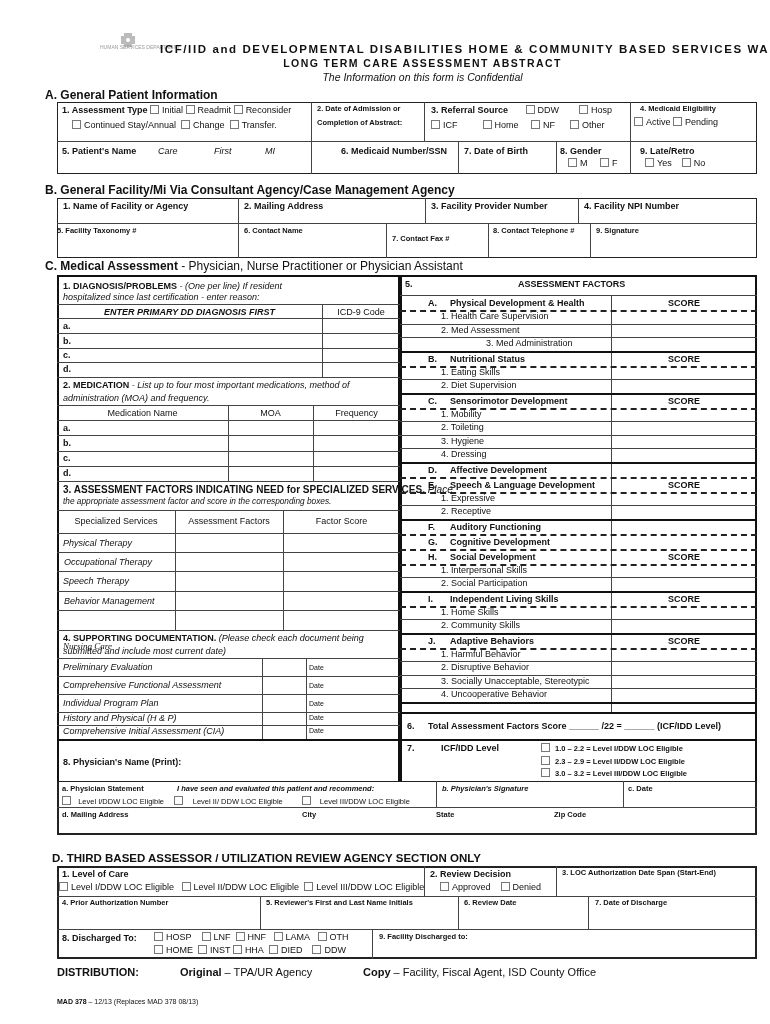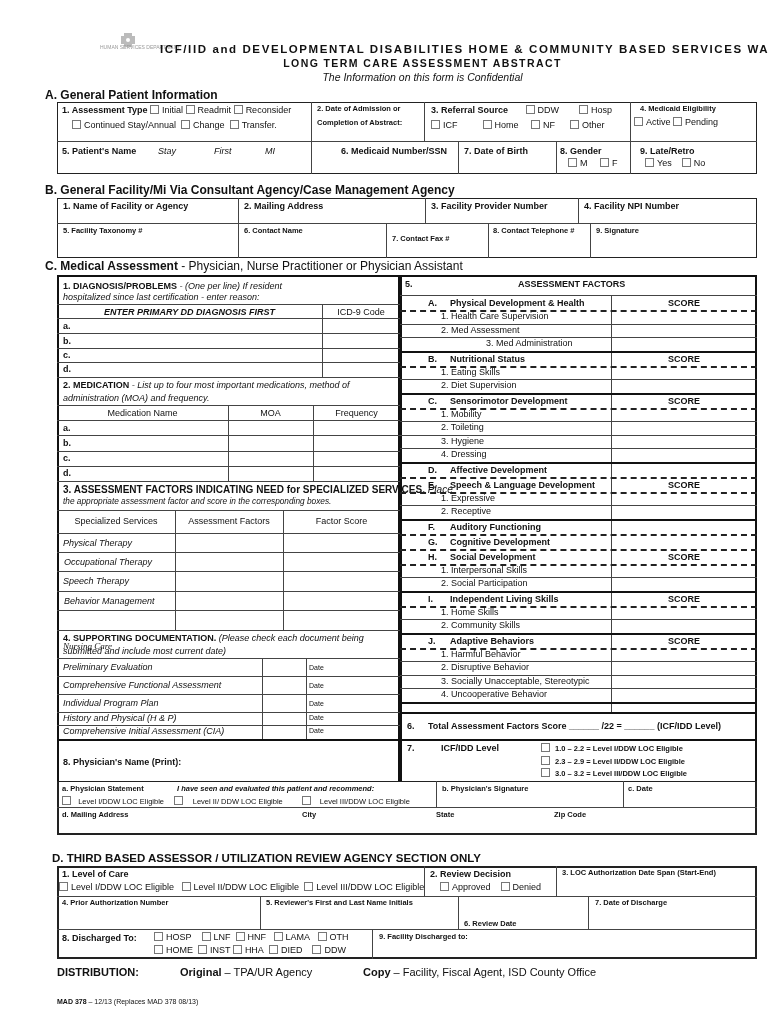--- a/index.html
+++ b/index.html
@@ -73,21 +73,21 @@
   <span class="cb"></span><span>NF</span>&nbsp;&nbsp;&nbsp;&nbsp;&nbsp;
   <span class="cb"></span><span>Other</span>
 </div>
 <div class="t sm b" style="left:640px;top:105px;">4.  Medicaid Eligibility</div>
 <div class="t md" style="left:634px;top:117px;">
   <span class="cb"></span><span>Active</span>
   <span class="cb"></span><span>Pending</span>
 </div>
 
 <div class="t md b" style="left:62px;top:146px;">5.  Patient's Name</div>
-<div class="t md i" style="left:158px;top:146px;">Stay</div>
+<div class="t md i" style="left:158px;top:146px;">Care</div>
 <div class="t md i" style="left:214px;top:146px;">First</div>
 <div class="t md i" style="left:265px;top:146px;">MI</div>
 <div class="t md b" style="left:317px;top:146px;margin-left:24px;">6.  Medicaid Number/SSN</div>
 <div class="t md b" style="left:464px;top:146px;">7.  Date of Birth</div>
 <div class="t md b" style="left:560px;top:146px;">8. Gender</div>
 <div class="t md" style="left:568px;top:158px;">
   <span class="cb"></span><span>M</span>&nbsp;&nbsp;&nbsp;&nbsp;
   <span class="cb"></span><span>F</span>
 </div>
 <div class="t md b" style="left:640px;top:146px;">9.  Late/Retro</div>
@@ -102,21 +102,21 @@
 <div class="vl" style="left:238px;top:198px;height:60px;"></div>
 <div class="vl" style="left:425px;top:198px;height:25px;"></div>
 <div class="vl" style="left:578px;top:198px;height:25px;"></div>
 <div class="vl" style="left:386px;top:223px;height:35px;"></div>
 <div class="vl" style="left:488px;top:223px;height:35px;"></div>
 <div class="vl" style="left:590px;top:223px;height:35px;"></div>
 <div class="t md b" style="left:63px;top:201px;">1.  Name of Facility or Agency</div>
 <div class="t md b" style="left:244px;top:201px;">2.  Mailing Address</div>
 <div class="t md b" style="left:431px;top:201px;">3.  Facility Provider Number</div>
 <div class="t md b" style="left:584px;top:201px;">4.  Facility NPI Number</div>
-<div class="t sm b" style="left:63px;top:227px;">5.  Facility Taxonomy #</div>
+<div class="t sm b" style="left:57px;top:227px;">5.  Facility Taxonomy #</div>
 <div class="t sm b" style="left:244px;top:227px;">6. Contact Name</div>
 <div class="t sm b" style="left:392px;top:227px;margin-top:8px;">7. Contact Fax #</div>
 <div class="t sm b" style="left:493px;top:227px;">8. Contact Telephone #</div>
 <div class="t sm b" style="left:596px;top:227px;">9. Signature</div>
 
 <div class="t" style="left:45px;top:260px;font-size:12px;">
   <span class="b">C.  Medical Assessment</span><span> - Physician, Nurse Practitioner or Physician Assistant</span>
 </div>
 
 <div class="box thick" style="left:57px;top:275px;width:343px;height:560px;"></div>
@@ -325,21 +325,21 @@
 <div class="hl" style="left:57px;top:807px;width:700px;"></div>
 <div class="vl" style="left:436px;top:781px;height:26px;"></div>
 <div class="vl" style="left:623px;top:781px;height:26px;"></div>
 <div class="t sm b" style="left:62px;top:785px;">a.  Physician Statement</div>
 <div class="t sm b i" style="left:177px;top:785px;">I have seen and evaluated this patient and recommend:</div>
 <div class="t sm" style="left:62px;top:796px;">
   <span class="cb"></span>&nbsp;&nbsp;<span>Level I/DDW LOC Eligible</span>&nbsp;&nbsp;&nbsp;&nbsp;
   <span class="cb"></span>&nbsp;&nbsp;&nbsp;<span>Level II/ DDW LOC Eligible</span>&nbsp;&nbsp;&nbsp;&nbsp;&nbsp;&nbsp;&nbsp;&nbsp;
   <span class="cb"></span>&nbsp;&nbsp;&nbsp;<span>Level III/DDW LOC Eligible</span>
 </div>
-<div class="t sm b" style="left:442px;top:785px;">b.  Physician's Signature</div>
+<div class="t sm b" style="left:442px;top:785px;font-style:italic;">b.  Physician's Signature</div>
 <div class="t sm b" style="left:628px;top:785px;">c.  Date</div>
 <div class="t sm b" style="left:62px;top:811px;">d.  Mailing Address</div>
 <div class="t sm b" style="left:302px;top:811px;">City</div>
 <div class="t sm b" style="left:436px;top:811px;">State</div>
 <div class="t sm b" style="left:554px;top:811px;">Zip Code</div>
 
 <div class="t sec" style="left:52px;top:852px;font-size:11.5px;">D.   THIRD BASED ASSESSOR / UTILIZATION REVIEW AGENCY SECTION ONLY</div>
 <div class="box" style="left:57px;top:866px;width:700px;height:93px;border-width:2px;"></div>
 <div class="hl" style="left:57px;top:896px;width:700px;"></div>
 <div class="hl" style="left:57px;top:929px;width:700px;"></div>
@@ -357,21 +357,21 @@
   <span class="cb"></span><span>Level  III/DDW LOC Eligible</span>
 </div>
 <div class="t md b" style="left:430px;top:869px;">2.  Review Decision</div>
 <div class="t md" style="left:440px;top:882px;">
   <span class="cb"></span><span>Approved</span>&nbsp;&nbsp;&nbsp;
   <span class="cb"></span><span>Denied</span>
 </div>
 <div class="t sm b" style="left:562px;top:869px;">3.  LOC Authorization Date Span (Start-End)</div>
 <div class="t sm b" style="left:62px;top:899px;">4.  Prior Authorization Number</div>
 <div class="t sm b" style="left:266px;top:899px;">5.  Reviewer's First and Last Name Initials</div>
-<div class="t sm b" style="left:464px;top:899px;margin-top:21px;">6.  Review Date</div>
+<div class="t sm b" style="left:464px;top:899px;">6.  Review Date</div>
 <div class="t sm b" style="left:595px;top:899px;">7.  Date of Discharge</div>
 
 <div class="t md b" style="left:62px;top:933px;">8.  Discharged To:</div>
 <div class="t md" style="left:154px;top:932px;">
   <span class="cb"></span><span>HOSP</span>&nbsp;&nbsp;&nbsp;
   <span class="cb"></span><span>LNF</span>&nbsp;
   <span class="cb"></span><span>HNF</span>&nbsp;&nbsp;
   <span class="cb"></span><span>LAMA</span>&nbsp;&nbsp;
   <span class="cb"></span><span>OTH</span>
 </div>

